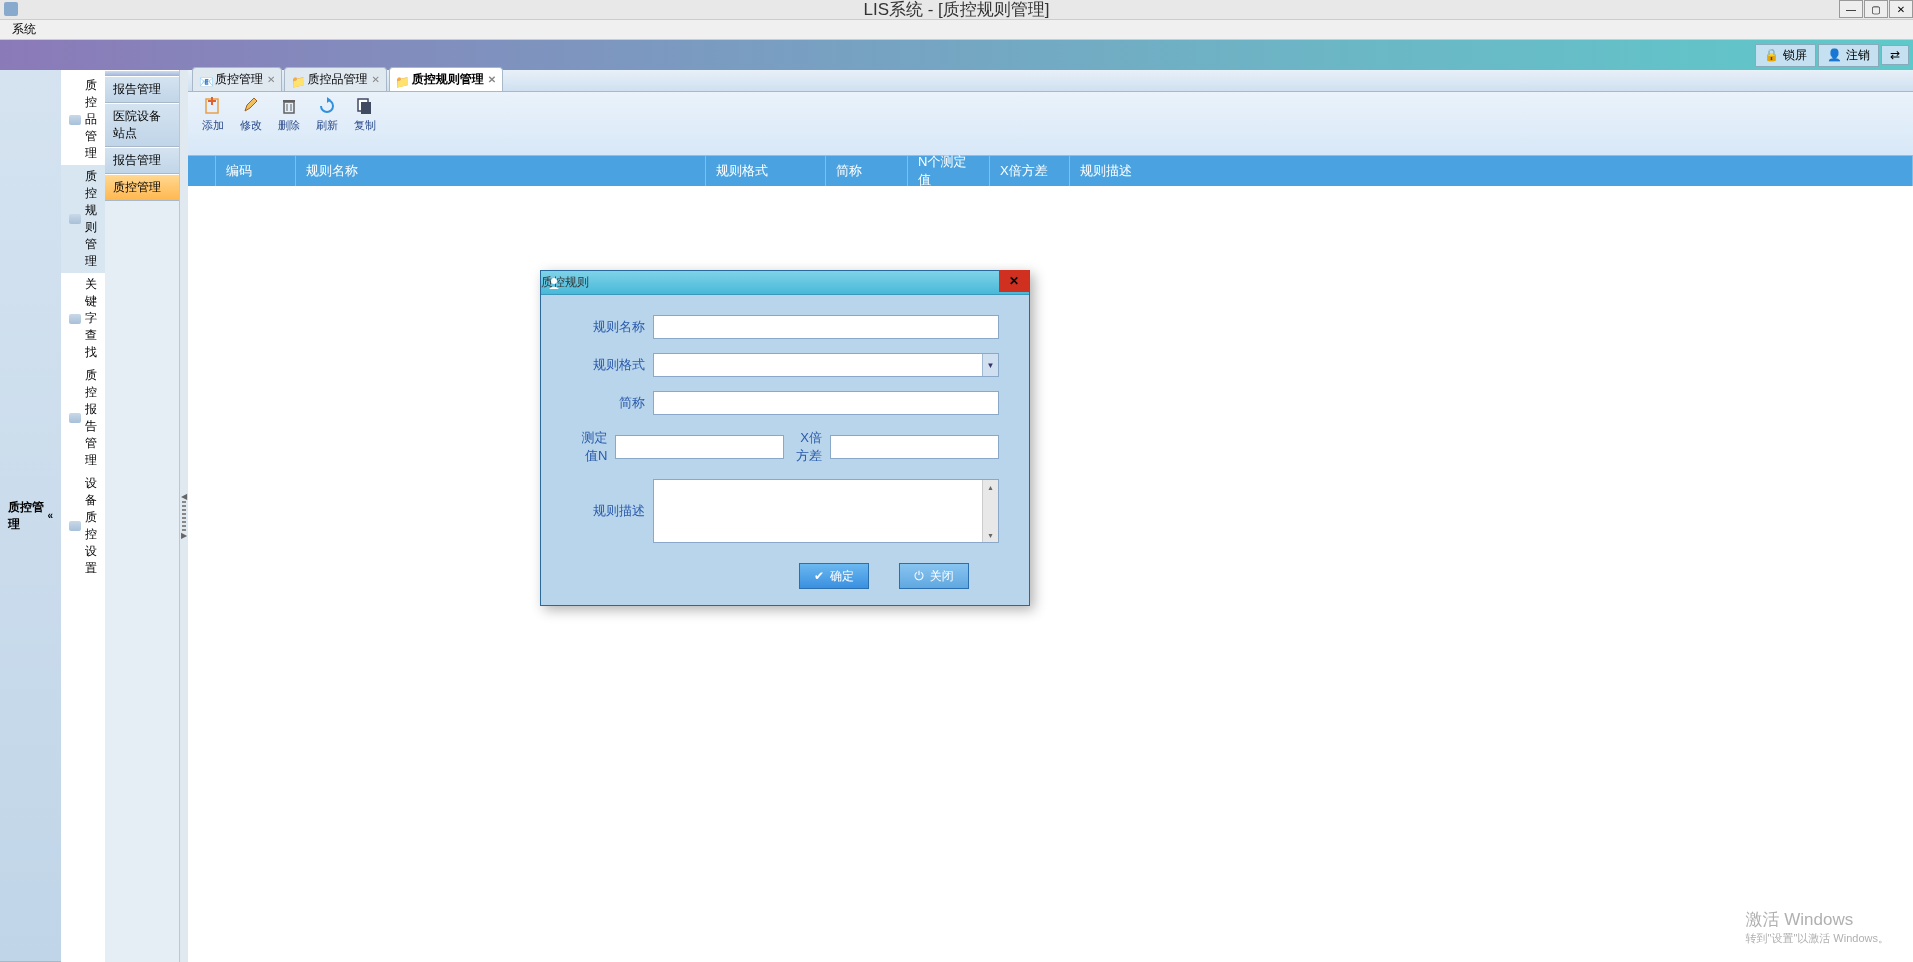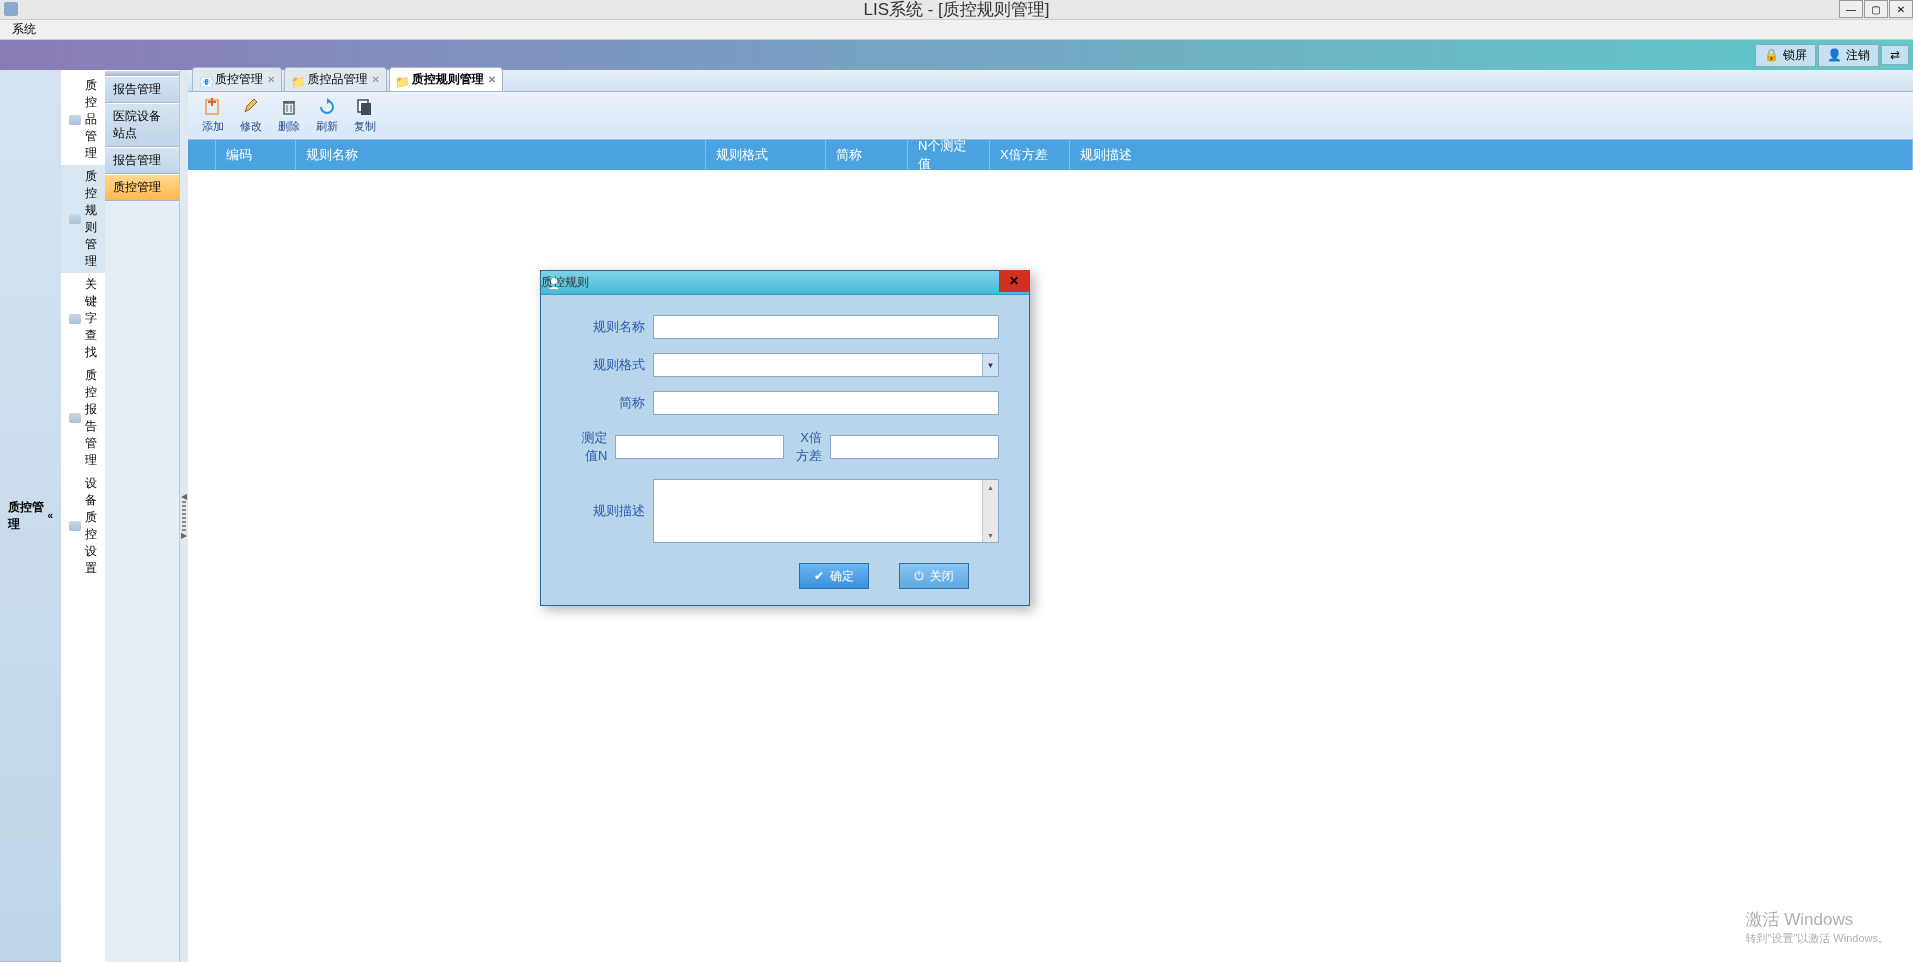--- a/index.html
+++ b/index.html
@@ -41,21 +41,21 @@
     
     
     .content { flex: 1; display: flex; flex-direction: column; background: #fff; }
     .tab-strip { height: 22px; background: linear-gradient(to bottom, #e8f0f8, #d0e0f0); border-bottom: 1px solid #a8b8c8; display: flex; align-items: flex-end; padding-left: 4px; }
     .tab { padding: 3px 6px; border: 1px solid #a8b8c8; border-bottom: none; border-radius: 4px 4px 0 0; background: #e0e8f0; margin-right: 2px; display: flex; align-items: center; gap: 4px; cursor: pointer; font-size: 11px; }
     .tab.active { background: #fff; font-weight: bold; }
     .tab-close { color: #888; font-size: 10px; cursor: pointer; }
     .tab-icon { width: 12px; height: 10px; display: inline-block; }
     
     
-    .toolbar { height: 48px; background: linear-gradient(to bottom, #eaf2fa, #d8e8f8); border-bottom: 1px solid #a8b8c8; display: flex; align-items: center; padding: 2px 8px; gap: 4px; }
+    .toolbar { height: 64px; background: linear-gradient(to bottom, #eaf2fa, #d8e8f8); border-bottom: 1px solid #a8b8c8; display: flex; align-items: flex-start; padding: 2px 8px; gap: 4px; }
     .toolbar-btn { display: flex; flex-direction: column; align-items: center; gap: 2px; padding: 2px 6px; cursor: pointer; }
     .toolbar-icon { width: 20px; height: 20px; display: flex; align-items: center; justify-content: center; }
     .toolbar-label { font-size: 11px; color: #2a4a8a; }
     
     
     .search-row { padding: 14px 8px; display: flex; align-items: center; gap: 8px; }
     .search-label { color: #0a58ca; }
     .search-input { width: 200px; height: 22px; border: 1px solid #b8c8d8; padding: 2px 6px; }
     
     

